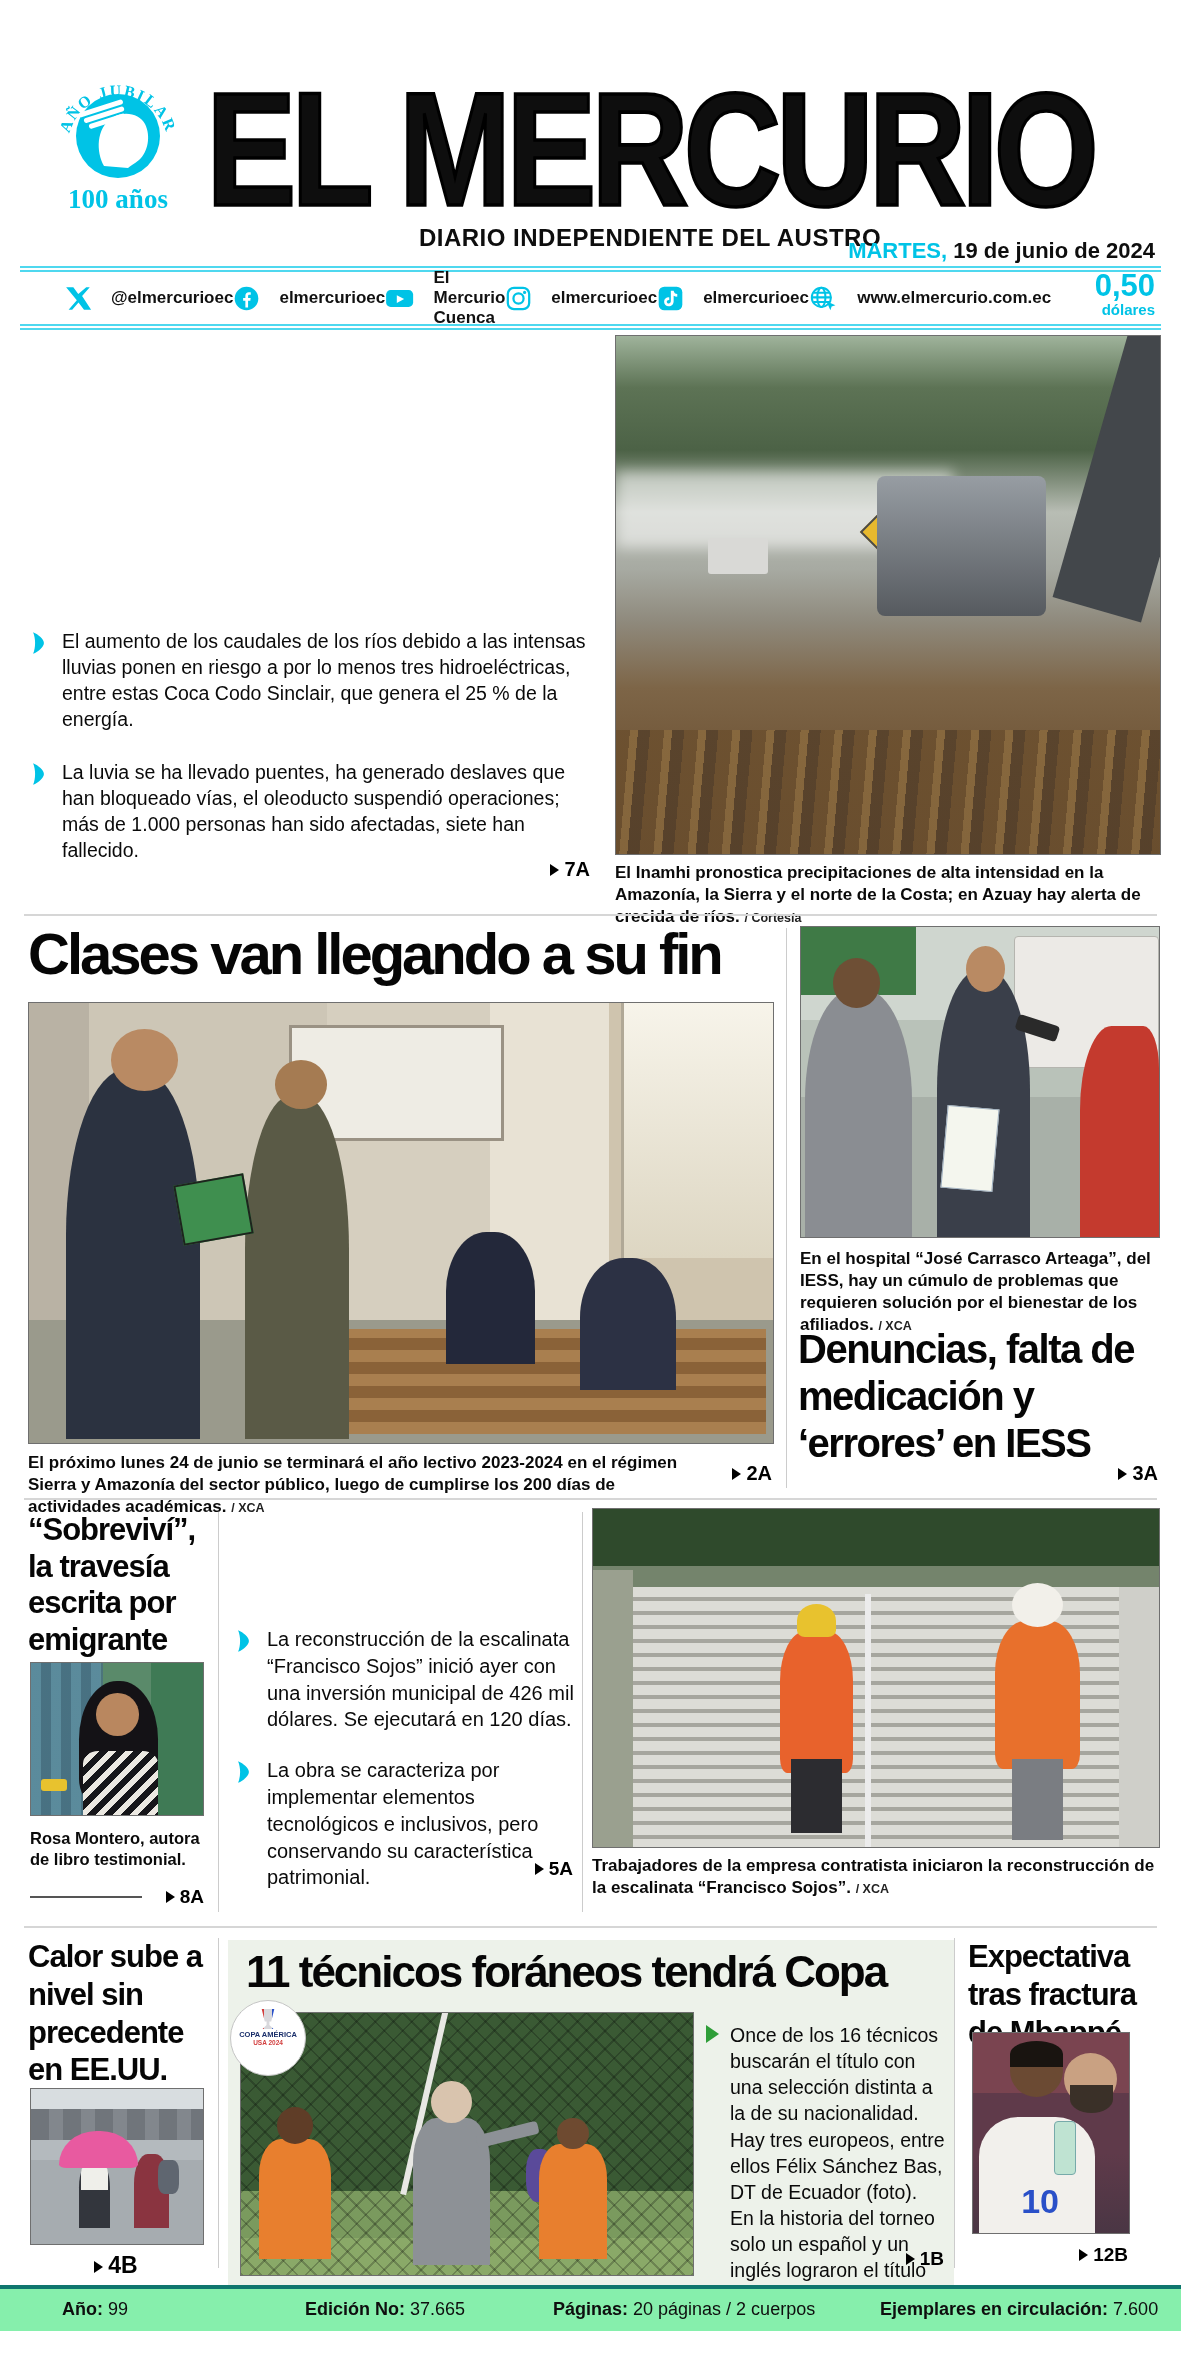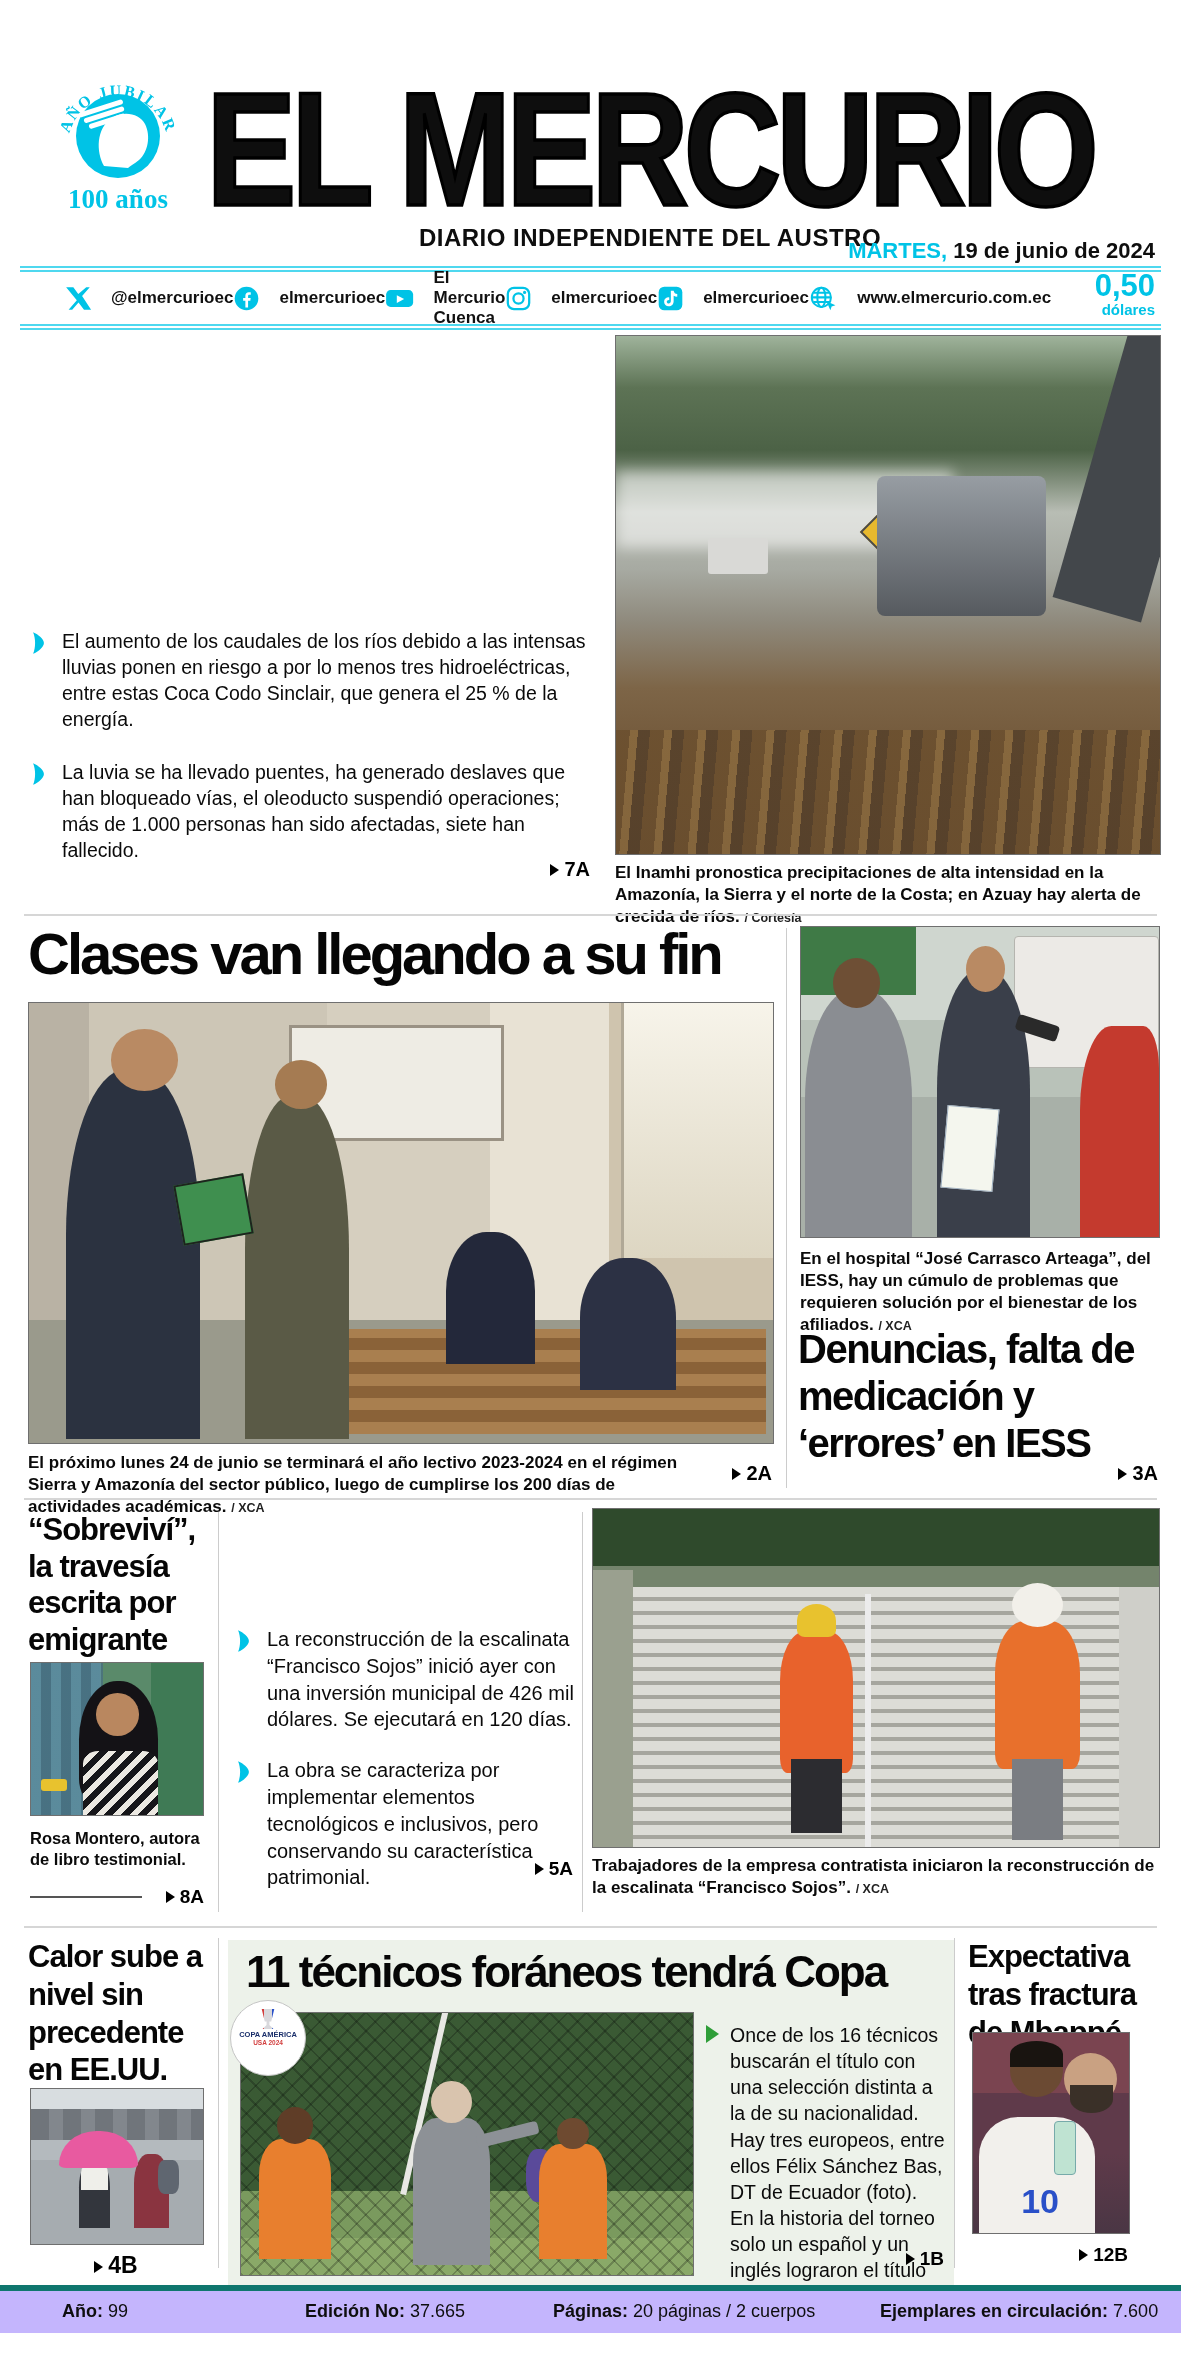--- a/index.html
+++ b/index.html
@@ -149,21 +149,21 @@
               border:1px solid #c5c5c5;border-radius:50%;z-index:3;text-align:center;box-sizing:border-box;padding-top:8px;}
   .copa-badge .cup{width:18px;height:20px;margin:0 auto 2px;
         background:linear-gradient(90deg,#d23d3d 0 30%,#d8d8dc 30% 70%,#2a50c8 70% 100%);
         clip-path:polygon(15% 0,85% 0,68% 62%,58% 62%,58% 80%,80% 100%,20% 100%,42% 80%,42% 62%,32% 62%);}
   .copa-badge .l1{font-size:7.5px;font-weight:bold;color:#1a2f6b;line-height:1.1;}
   .copa-badge .l2{font-size:6.5px;font-weight:bold;color:#d23d3d;line-height:1.1;}
   .gdrop{position:absolute;left:0;top:3px;width:0;height:0;border-left:13px solid #2e9e38;
          border-top:9px solid transparent;border-bottom:9px solid transparent;}
 
   
-  .footer{position:absolute;left:0;right:0;top:2285px;height:42px;background:#c4b5fd;border-top:6px solid #0f766e;}
+  .footer{position:absolute;left:0;right:0;top:2285px;height:42px;background:#86efac;border-top:4px solid #0f766e;}
   .f-item{position:absolute;top:10px;font-size:18px;}
   .f-item .lab{font-weight:bold;}
 </style>
 </head>
 <body>
 
 <div class="page">
 
   <div class="logo-block">
     <svg width="124" height="130" viewBox="0 0 124 130">

